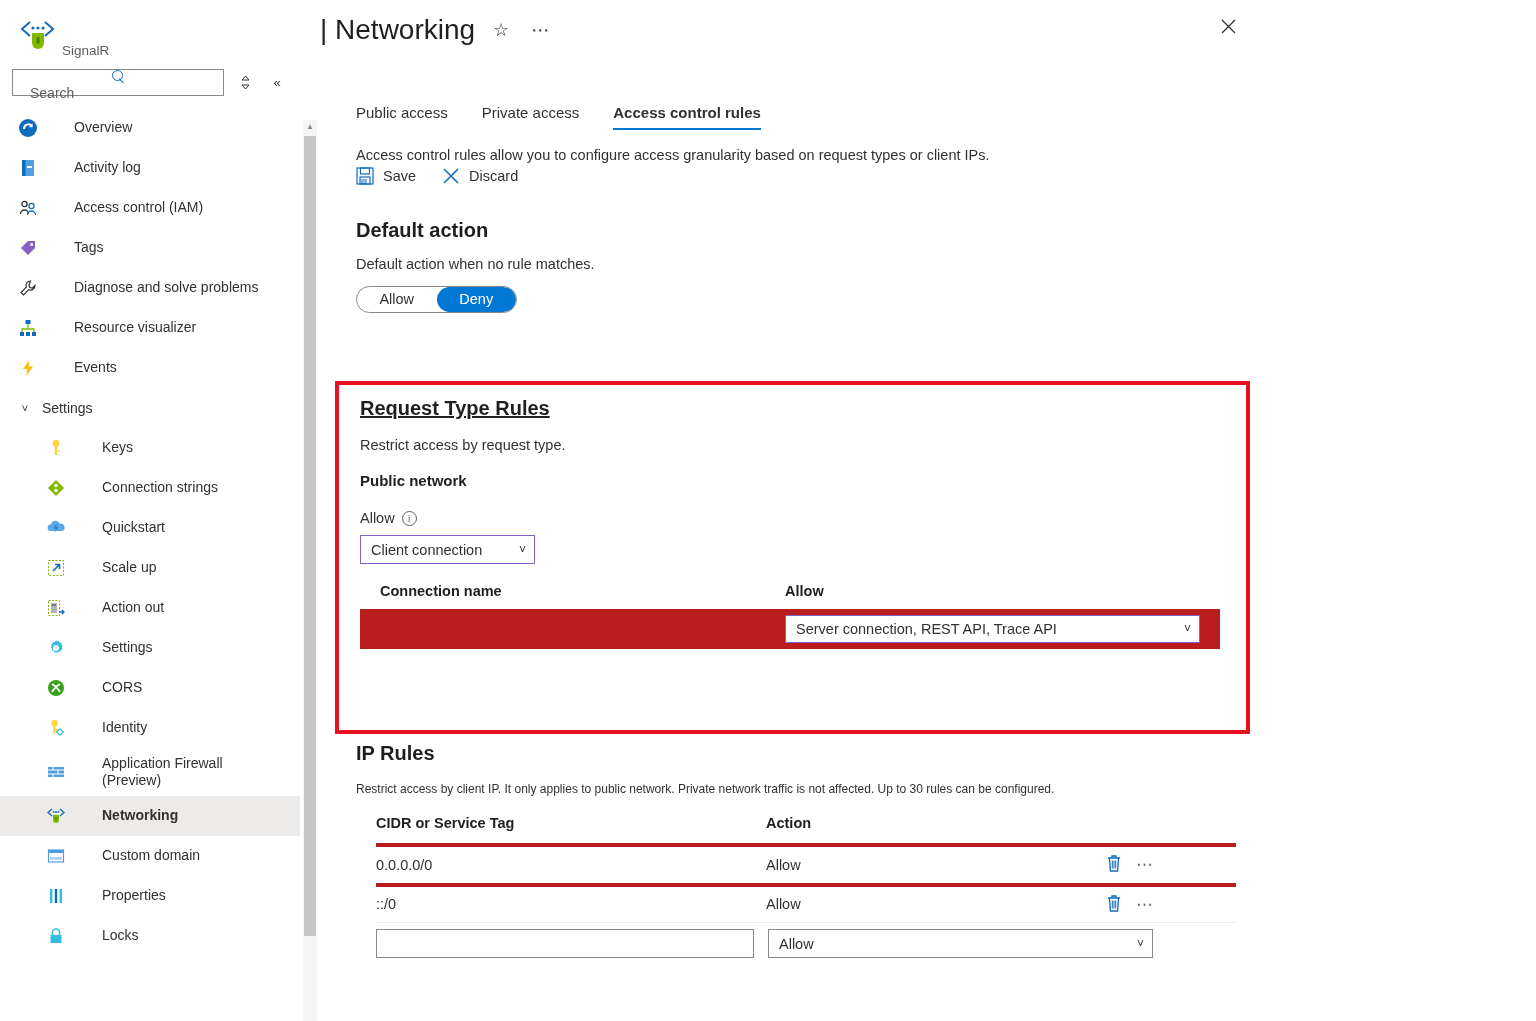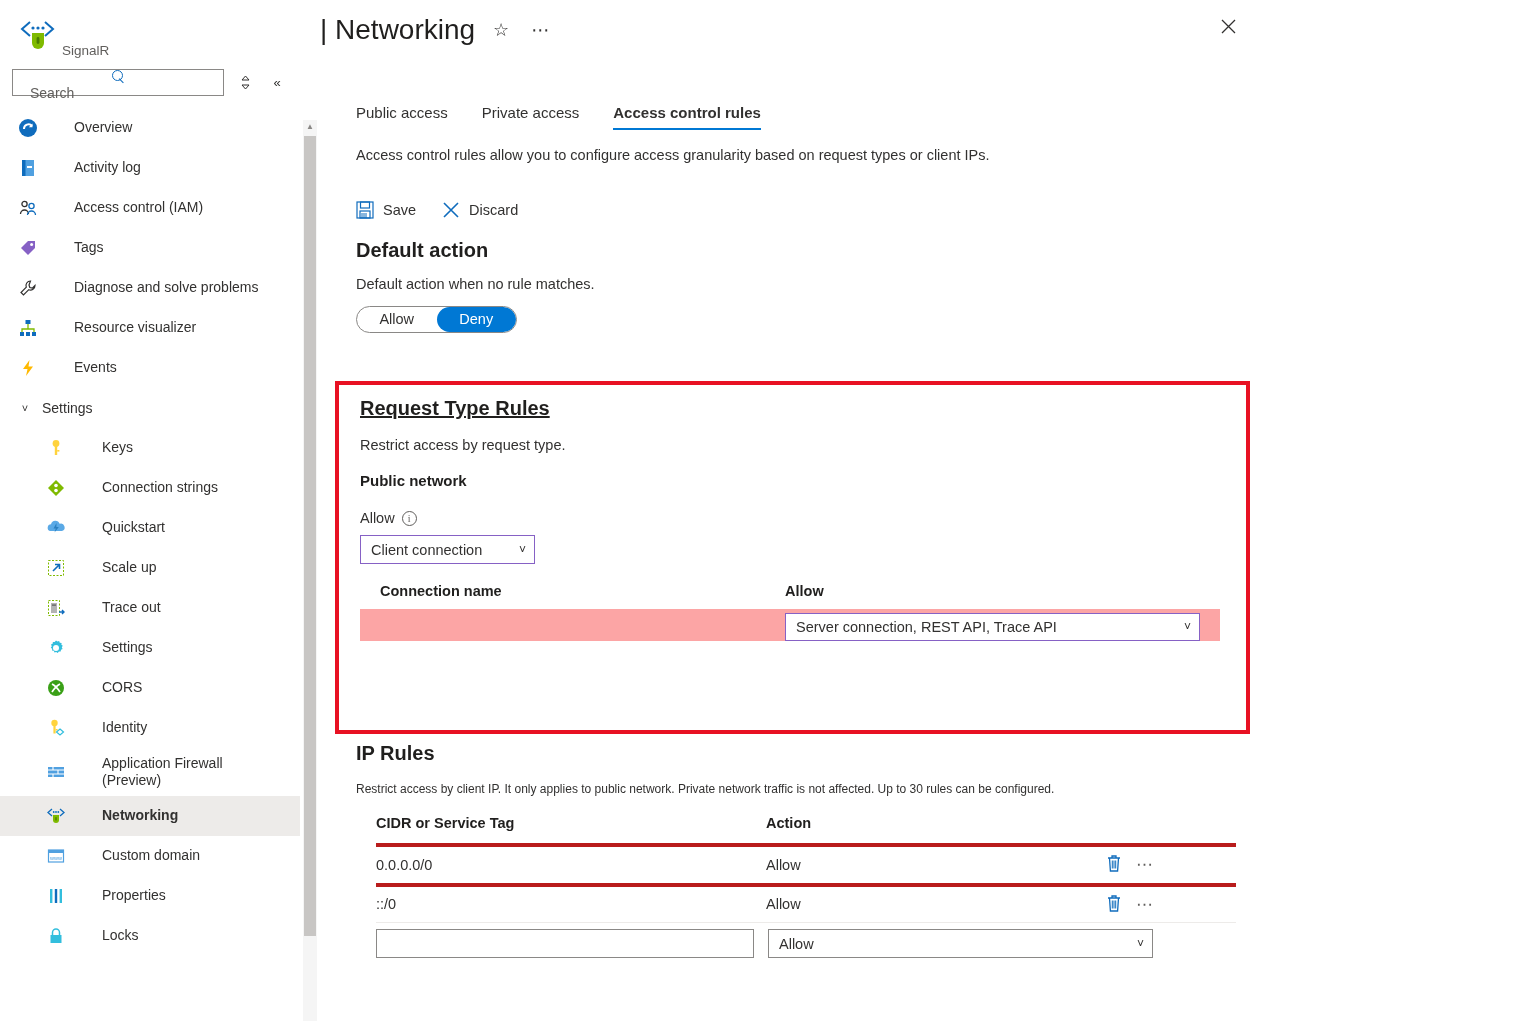--- a/index.html
+++ b/index.html
@@ -132,22 +132,22 @@
   .tab.active::after {
     content: ""; position: absolute; left: 0; right: 0; bottom: 0;
     height: 2.5px; background: #0078d4;
   }
 
   .intro {
     font-size: 14.5px; color: #323130; padding-left: 36px; margin-top: 17px;
   }
 
   .cmdbar {
-    display: flex; align-items: flex-end; gap: 26px;
-    padding-left: 36px; margin-top: 24px; height: 32px;
+    display: flex; align-items: flex-start; gap: 26px;
+    padding-left: 36px; margin-top: 4px; height: 32px;
   }
   .cmd { display: flex; align-items: center; gap: 9px; cursor: pointer; }
   .cmd span.lbl { font-size: 14.5px; color: #323130; }
 
   .sec-title {
     font-size: 20px; font-weight: bold; color: #201f1e;
     padding-left: 36px; margin-top: 20px;
   }
   .sec-desc {
     font-size: 14.5px; color: #323130; padding-left: 36px; margin-top: 14px;
@@ -207,22 +207,22 @@
     font-size: 15px; font-weight: bold; color: #201f1e; margin: 21px 0 0 21px;
   }
   .pe-table { margin: 0 0 0 21px; width: 860px; }
   .pe-head {
     display: flex; font-size: 14.5px; font-weight: bold; color: #201f1e;
     padding: 19px 0 10px 0;
   }
   .pe-head .c1 { width: 425px; padding-left: 20px; }
   .pe-head .c2 { width: 300px; }
   .pe-row {
-    display: flex; align-items: flex-end;
-    background: #fca5a5; height: 32px;
+    display: flex; align-items: center;
+    background: #b91c1c; height: 40px;
   }
   .pe-row .c1 { width: 425px; }
   .pe-row .c2 { width: 420px; }
   #pe-combo { width: 415px; height: 28px; }
 
   
   .ip-wrap { position: absolute; left: 0; top: 742px; width: 100%; }
   .ip-title { font-size: 20px; font-weight: bold; color: #201f1e; padding-left: 36px; }
   .ip-desc {
     font-size: 12px; color: #323130; padding-left: 36px; margin-top: 15px;
@@ -420,21 +420,21 @@
 
       <div class="nav-item sub">
         <span class="nav-ico">
           <svg width="20" height="20" viewBox="0 0 20 20">
             <rect x="2.5" y="2.5" width="11" height="15" fill="none" stroke="#7fba00" stroke-width="1" stroke-dasharray="2 1.5"></rect>
             <rect x="5" y="5" width="6" height="10" fill="#b3b3b3"></rect>
             <rect x="6" y="6.5" width="4" height="1.2" fill="#5b5b5b"></rect>
             <path d="M13 14 H18 M16 12 L18 14 L16 16" fill="none" stroke="#0f6cbd" stroke-width="1.4"></path>
           </svg>
         </span>
-        <span class="nav-label">Trace out</span>
+        <span class="nav-label">Action out</span>
       </div>
 
       <div class="nav-item sub">
         <span class="nav-ico">
           <svg width="20" height="20" viewBox="0 0 20 20">
             <path d="M10 2.5 l1.4 1.1 1.7 -.6 .7 1.7 1.8 .2 -.2 1.8 1.4 1.1 -1 1.5 .8 1.6 -1.6 .9 -.3 1.8 -1.8 0 -1.2 1.3 -1.5 -1 -1.7 .6 -.7 -1.7 -1.8 -.2 .2 -1.8 -1.4 -1.1 1 -1.5 -.8 -1.6 1.6 -.9 .3 -1.8 1.8 0 z" fill="#32bedd"></path>
             <circle cx="10" cy="10" r="3" fill="#fff"></circle>
           </svg>
         </span>
         <span class="nav-label">Settings</span>

